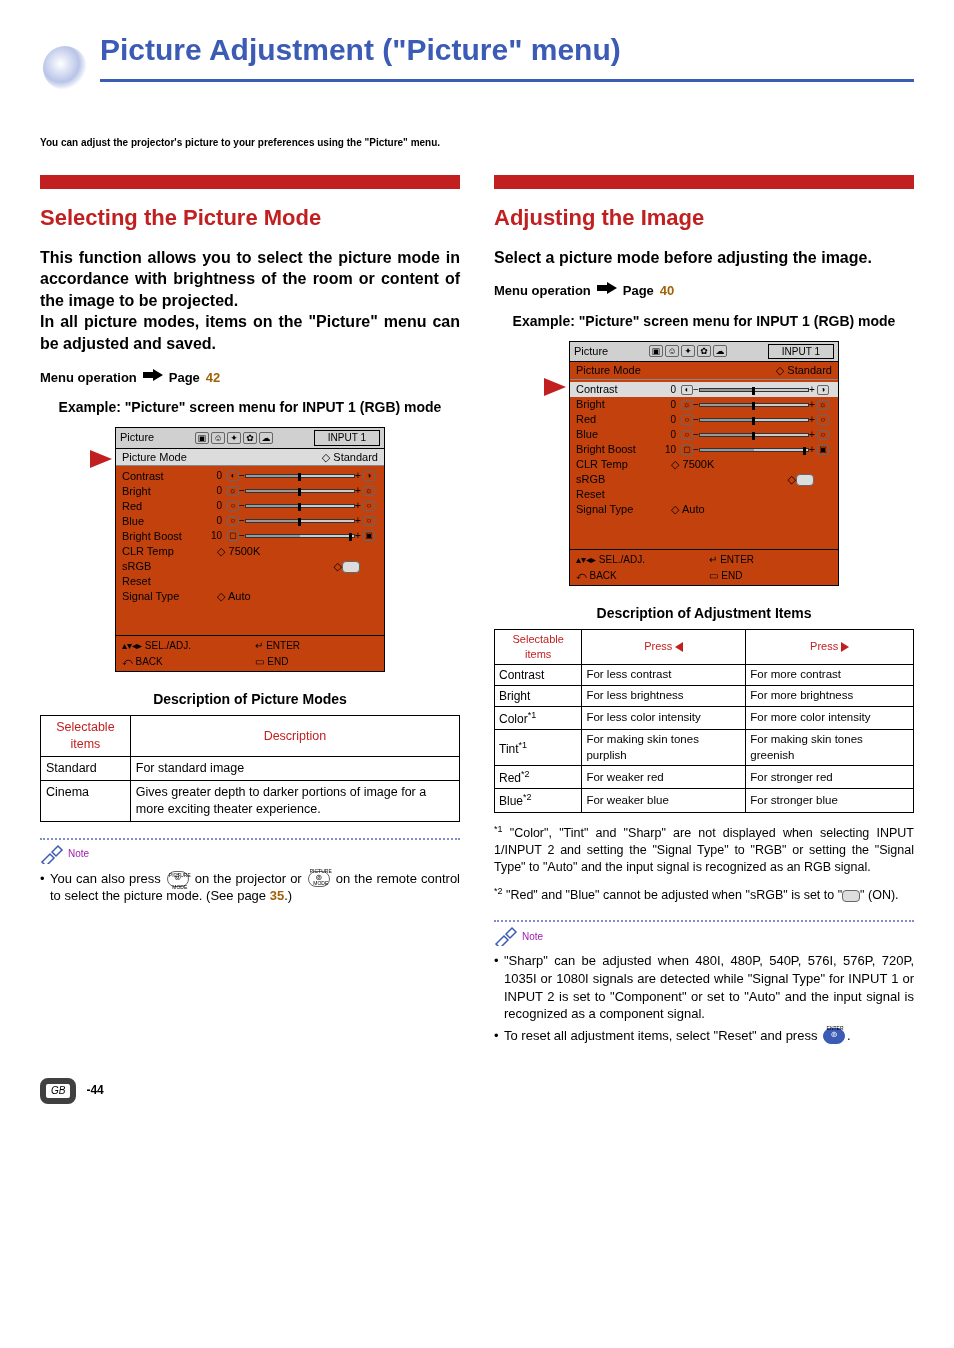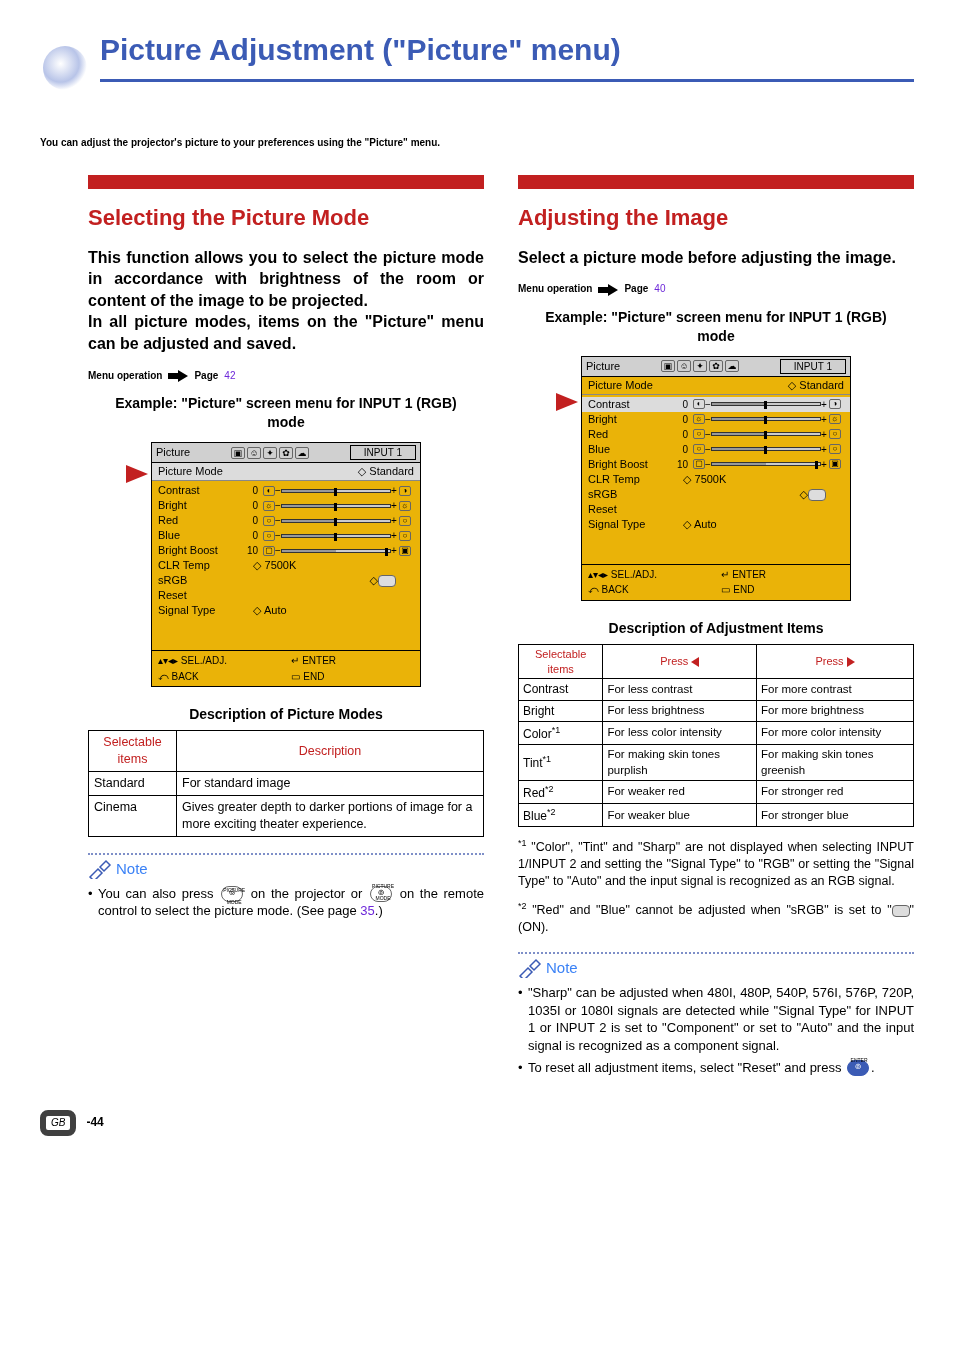--- a/index.html
+++ b/index.html
@@ -35,44 +35,43 @@
     margin-bottom: 24px;
   }
   .intro {
     font-weight: bold;
     font-size: 10px;
     margin-bottom: 26px;
   }
   .columns {
     display: flex;
     gap: 34px;
-    margin-left: 48px;
   }
   .col { flex: 1 1 0; }
   .red-bar {
     height: 14px;
     background: #c22020;
     margin-bottom: 14px;
   }
   h2.section-title {
     color: #c22020;
     font-size: 22px;
     font-weight: 800;
     margin-bottom: 14px;
   }
   .body-bold { font-weight: bold; }
   .body-text { text-align: justify; font-size: 16px; }
-  .menu-op { font-weight: bold; font-size: 10px; margin: 14px 0 12px 0; display:flex; align-items:flex-end; gap:6px;}
-  .page-link { color: #6d28d9; font-weight:normal; }
+  .menu-op { font-weight: bold; font-size: 13px; margin: 14px 0 12px 0; display:flex; align-items:flex-start; gap:6px;}
+  .page-link { color: #a16207; font-weight:bold; }
   .example-title { font-weight: bold; text-align: center; font-size: 14px; margin: 8px 14px 10px 14px; }
   .menu-shot {
     border: 1px solid #000;
     width: 270px;
     margin: 0 auto 18px auto;
-    background: #eab308;
+    background: #c2410c;
     font-size: 11px;
     position: relative;
   }
   .menu-hdr {
     background: #d0d0d0;
     display:flex;
     justify-content:space-between;
     align-items:center;
     padding: 2px 4px;
     border-bottom:1px solid #000;
@@ -143,21 +142,21 @@
     margin: 16px 0 4px 0;
   }
   .note-head {
     display:flex;align-items:center;gap:4px;margin-bottom:6px;
   }
   .note-head .note-icon{
     width:24px;height:20px;
     color:#3b5bb5;
   }
   .note-head .note-text{
-    color:#3b82f6;font-size:15px;
+    color:#a21caf;font-size:10px;
   }
   .note-body { font-size:13px; text-align:justify; }
   .note-body ul{list-style:none;}
   .note-body li{position:relative;padding-left:10px;margin-bottom:4px;}
   .note-body li::before{content:"•";position:absolute;left:0;}
   .footnote { font-size:12.5px; text-align:justify; margin-top:10px;}
   .adj-table { border-collapse:collapse; width:100%; font-size:11.5px;}
   .adj-table th { color:#c22020; font-weight:normal; border:1px solid #000; padding:2px 3px; text-align:center; font-size:11px;}
   .adj-table td { border:1px solid #000; padding:2px 4px;}
   .adj-table td:first-child{font-size:12px;}

